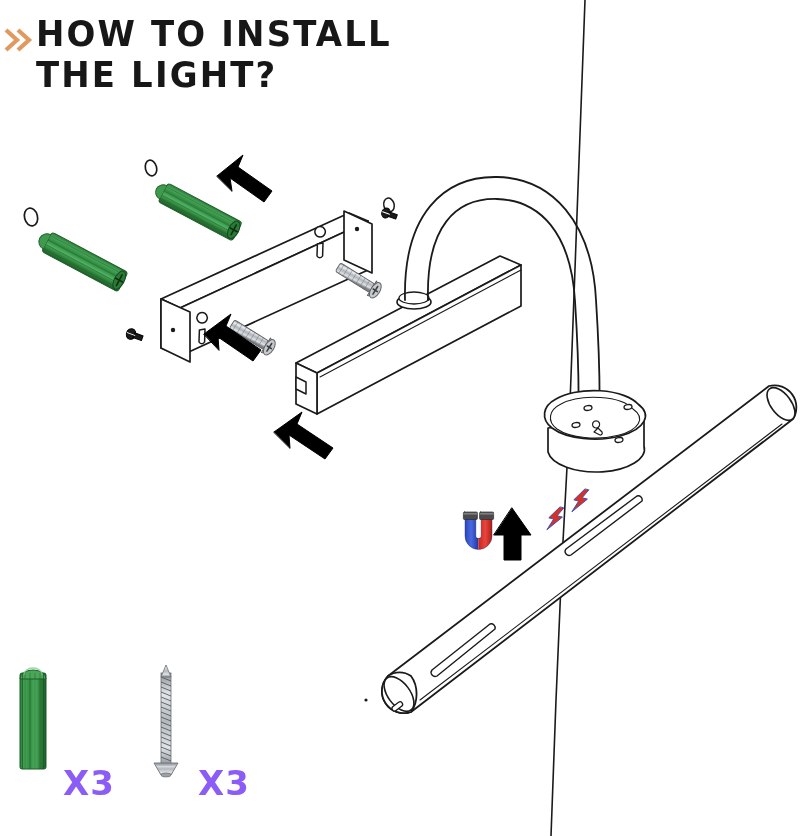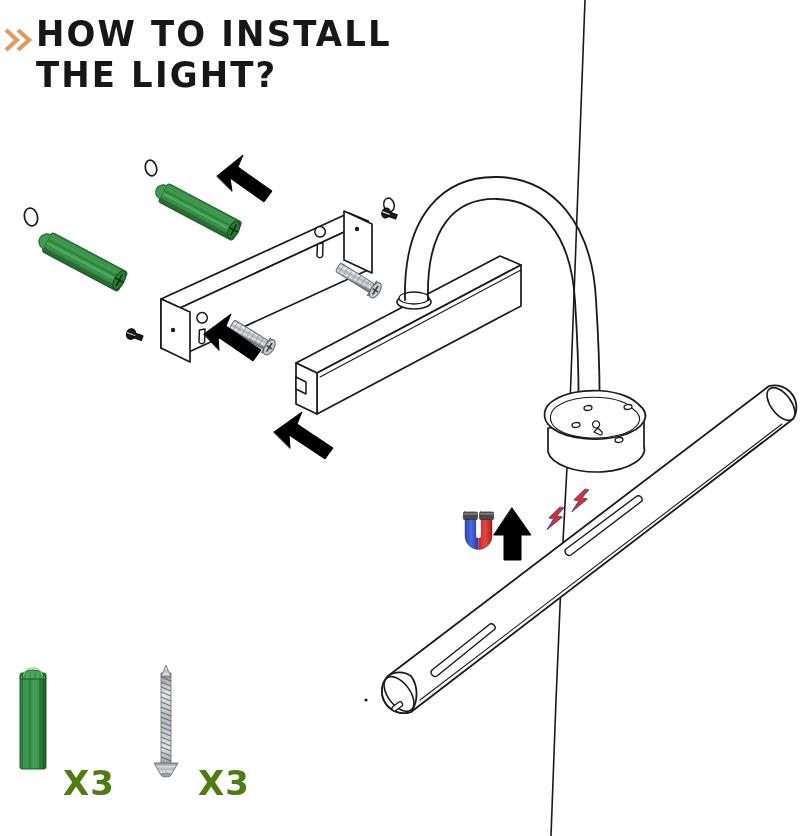--- a/index.html
+++ b/index.html
@@ -74,21 +74,21 @@
   .legend-art {
     position: absolute;
     left: 0;
     top: 0;
   }
   .legend-count {
     position: absolute;
     font-family: "DejaVu Sans", sans-serif;
     font-size: 34px;
     font-weight: bold;
-    color: #4d7c0f;
+    color: #8b5cf6;
     letter-spacing: 1px;
     white-space: nowrap;
   }
   #legend-anchor-count { left: 55px; top: 108px; }
   #legend-screw-count  { left: 58px; top: 108px; }
 </style>
 </head>
 <body>
 
 <div id="page">

